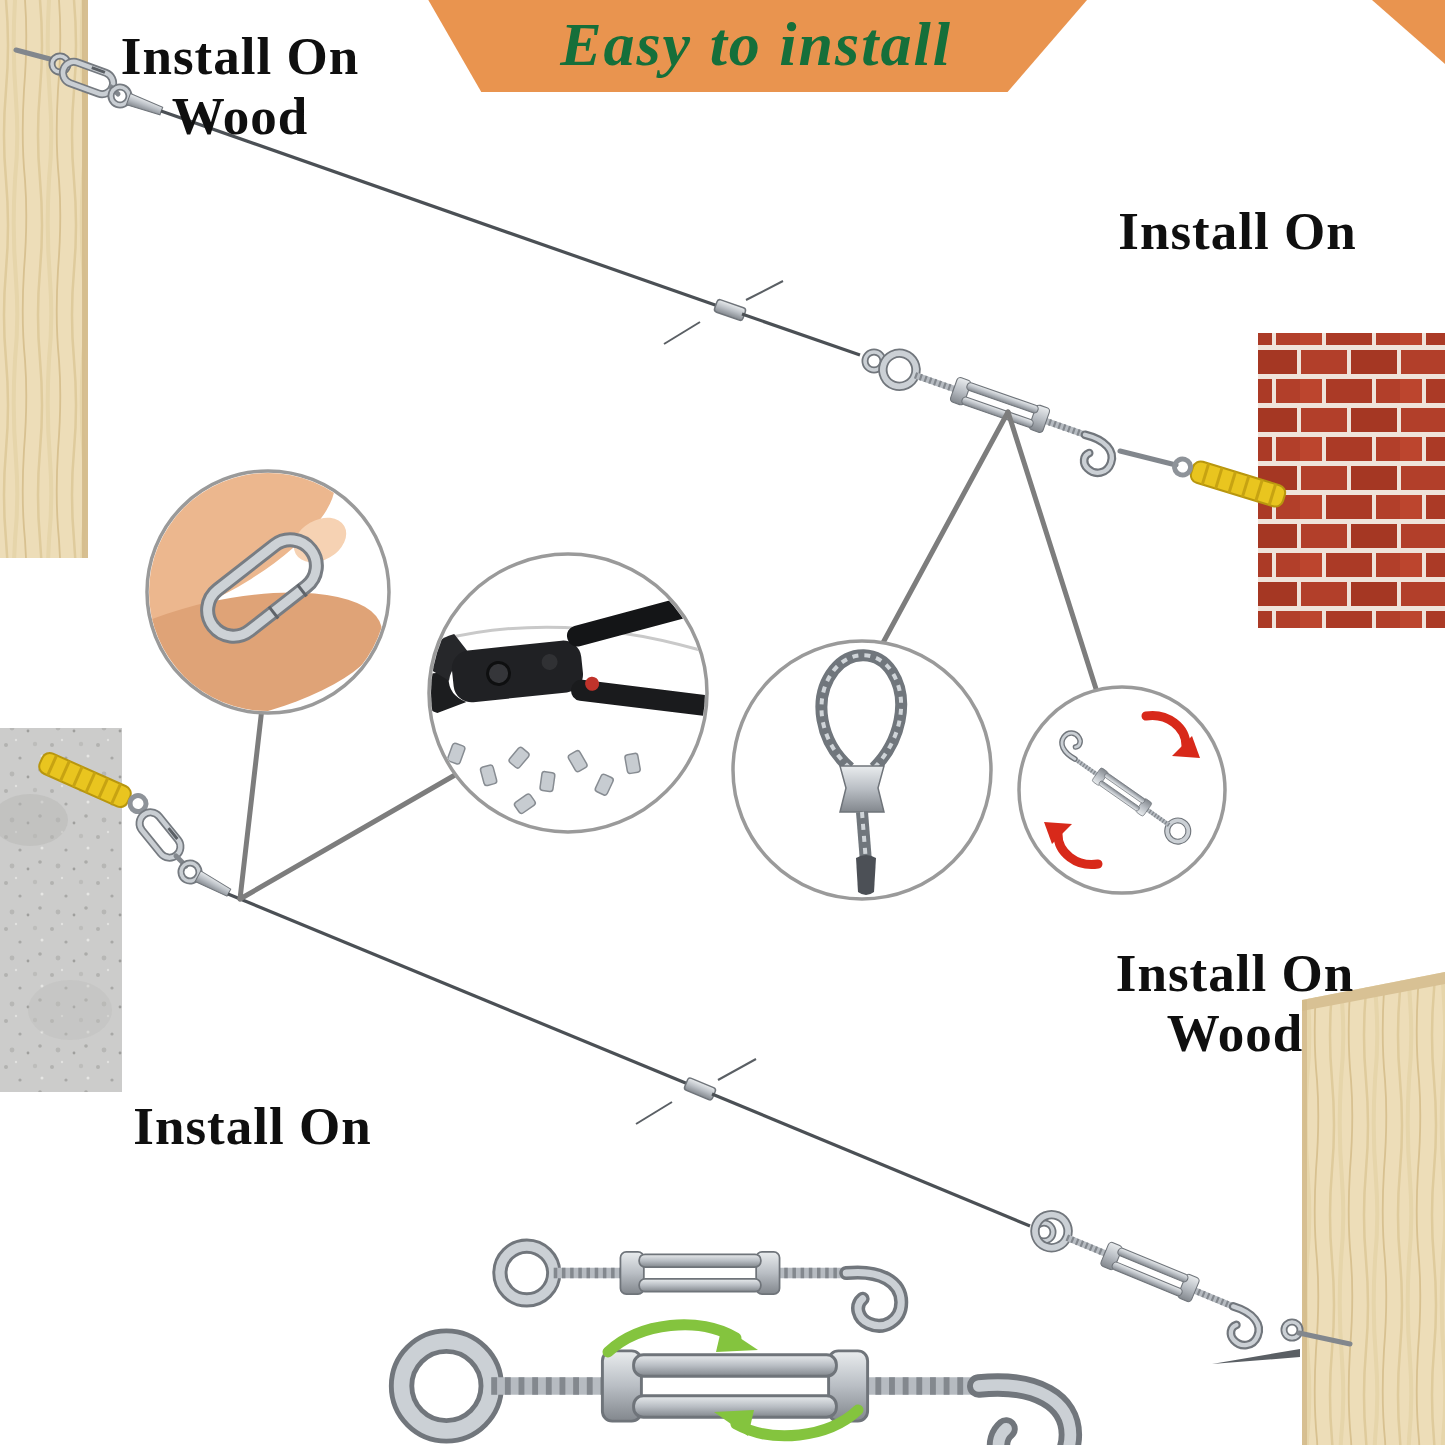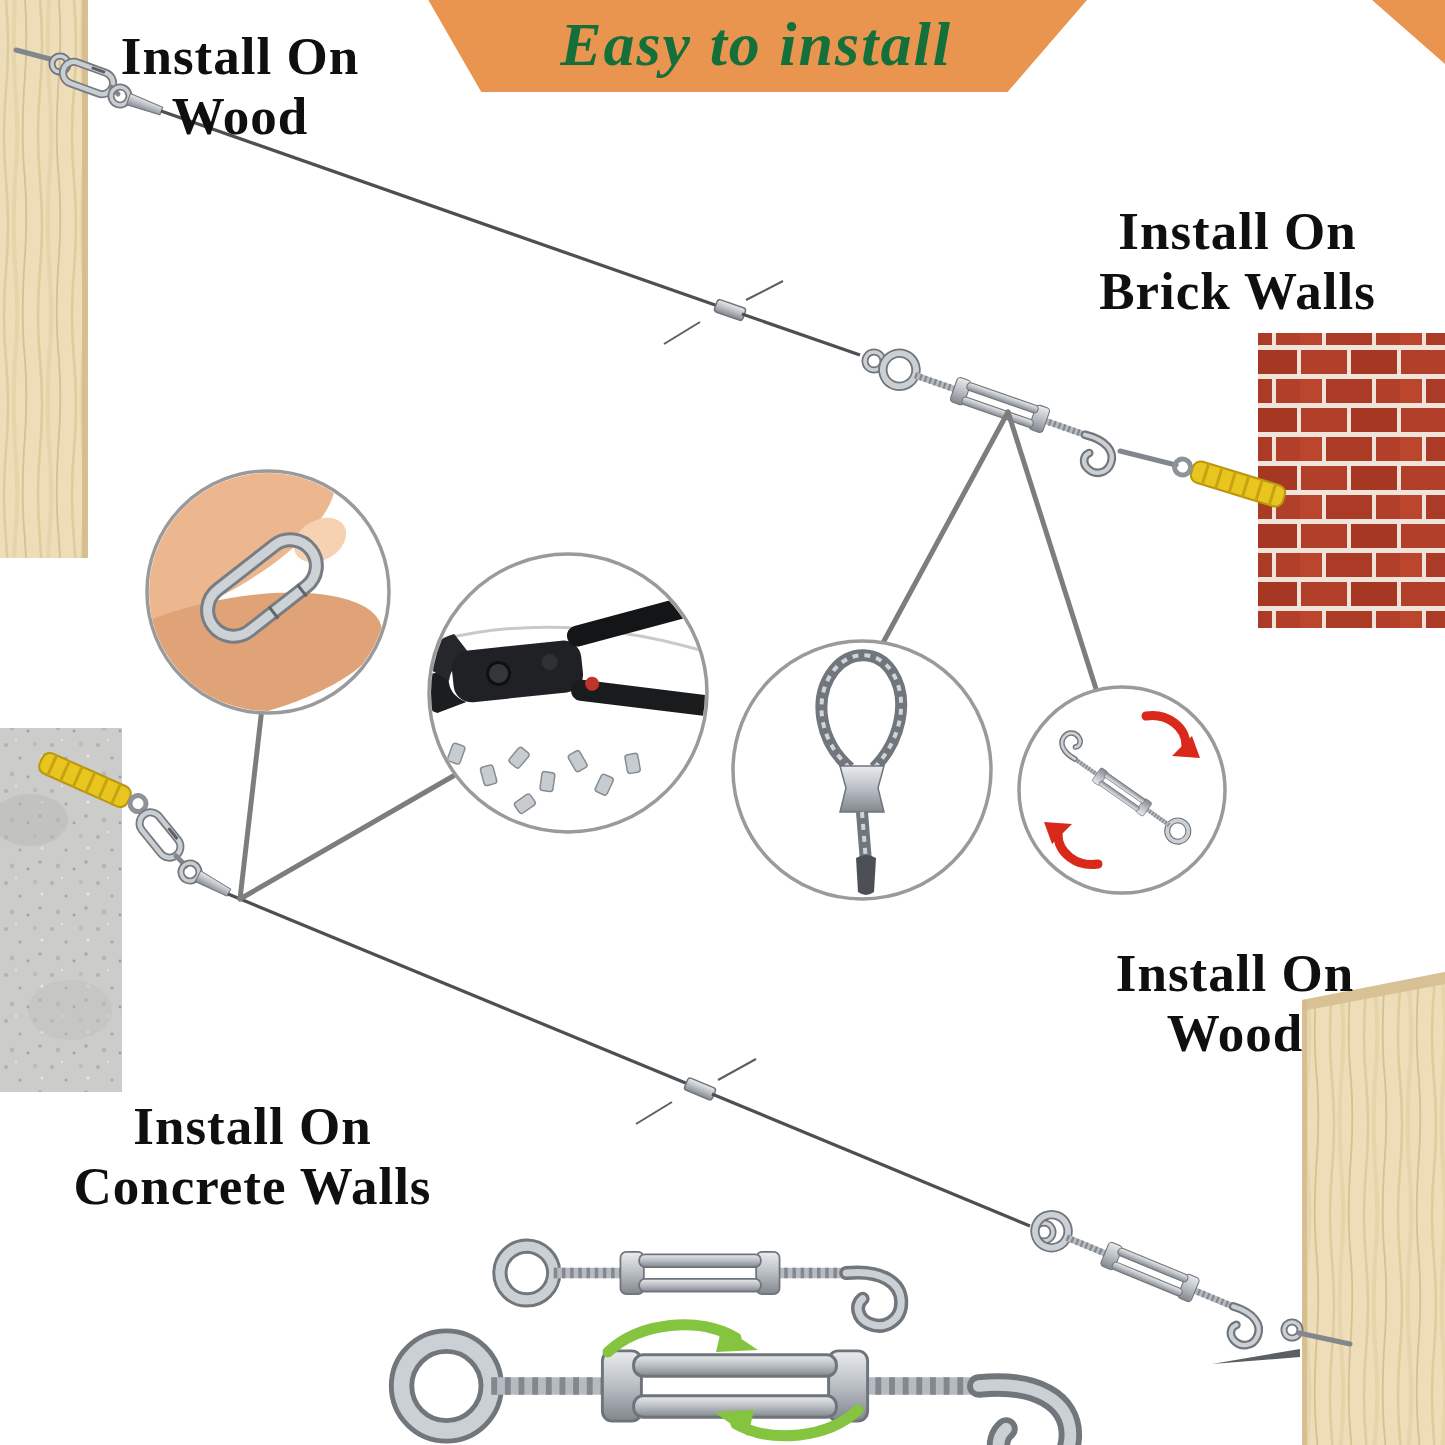--- a/index.html
+++ b/index.html
@@ -276,26 +276,24 @@
   <div class="banner-text">Easy to install</div>
 </div>
 
 <div class="label" id="lab-wood-top">
   <div>Install On</div>
   <div>Wood</div>
 </div>
 
 <div class="label" id="lab-brick">
   <div>Install On</div>
-  <div>Brick Walls</div>
 </div>
 
 <div class="label" id="lab-wood-right">
   <div>Install On</div>
   <div>Wood</div>
 </div>
 
 <div class="label" id="lab-concrete">
   <div>Install On</div>
-  <div>Concrete Walls</div>
 </div>
 
 </div>
 
 </body></html>

